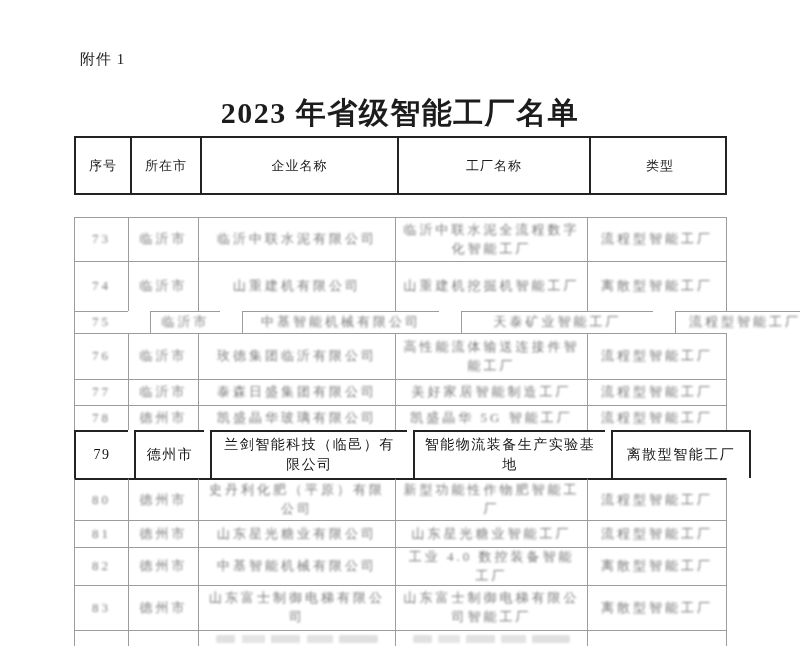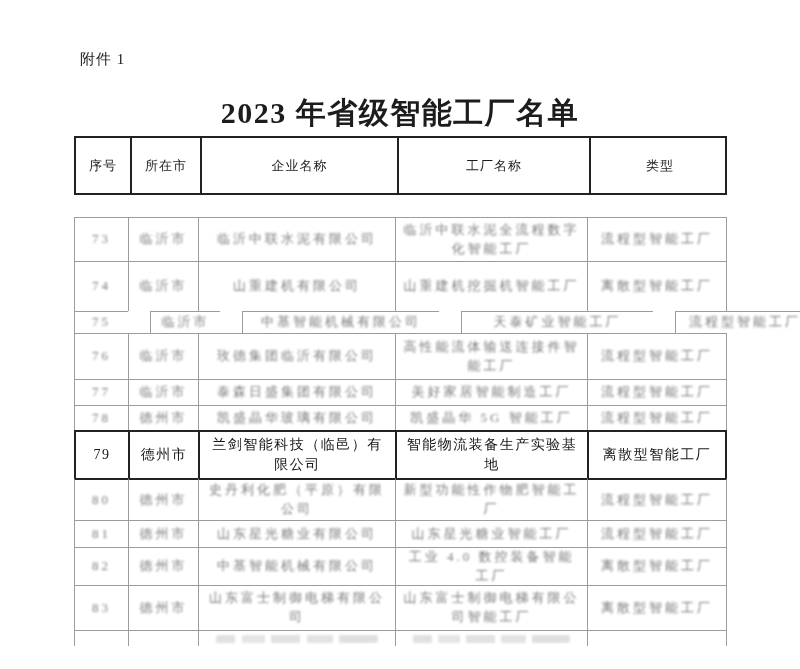--- a/index.html
+++ b/index.html
@@ -170,21 +170,21 @@
         <div class="cell">
           <span class="txt">凯盛晶华玻璃有限公司</span>
         </div>
         <div class="cell">
           <span class="txt">凯盛晶华 5G 智能工厂</span>
         </div>
         <div class="cell">
           <span class="txt">流程型智能工厂</span>
         </div>
       </div>
-      <div class="row clear" style="height: 48px;">
+      <div class="row clear" style="height: 48px; gap: 6px;">
         <div class="cell">
           <span class="txt">79</span>
         </div>
         <div class="cell">
           <span class="txt">德州市</span>
         </div>
         <div class="cell">
           <span class="txt">兰剑智能科技（临邑）有限公司</span>
         </div>
         <div class="cell">

